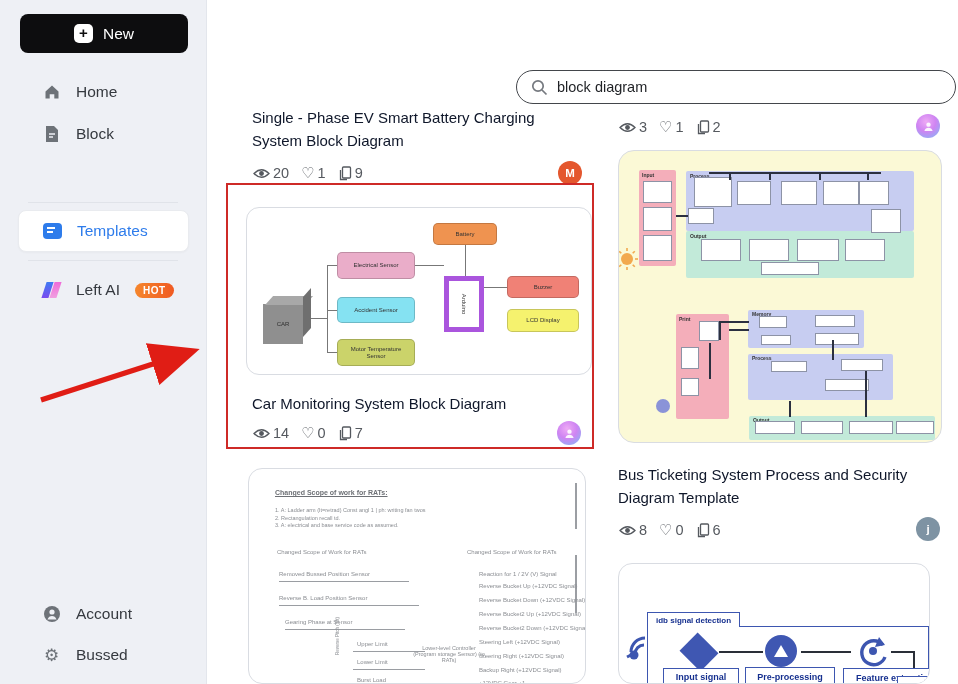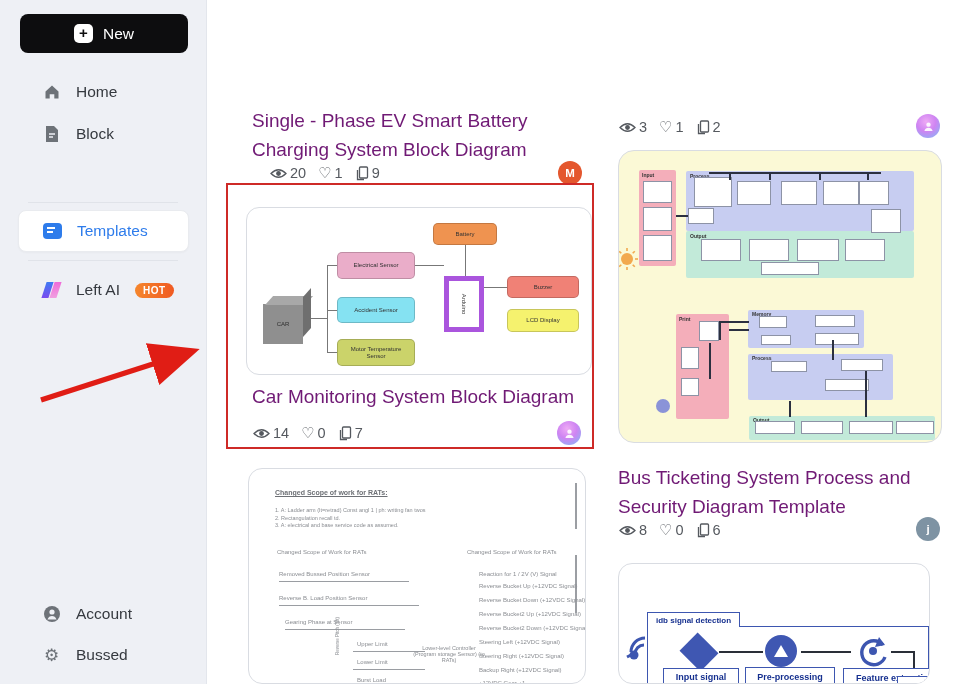--- a/index.html
+++ b/index.html
@@ -31,21 +31,21 @@
   .ai-logo i{position:absolute;width:7px;height:16px;transform:skewX(-18deg)}
   .ai-logo i:nth-child(1){left:2px;background:linear-gradient(180deg,#3e7bf2,#7a4bf0)}
   .ai-logo i:nth-child(2){left:10px;background:linear-gradient(180deg,#f06ad8,#f0a0e0)}
 
   
   .search{position:absolute;left:516px;top:70px;width:440px;height:34px;border:1.6px solid #43464b;border-radius:18px;
     background:#fff;display:flex;align-items:center;padding-left:14px;gap:9px}
   .search input{border:none;outline:none;font-size:14.5px;color:#1f2125;width:360px;font-family:"Liberation Sans",sans-serif;background:transparent}
   .stats{position:absolute;display:flex;align-items:center;gap:4px;font-size:14.5px;color:#55595f}
   .stats .g{display:flex;align-items:center;gap:3px;margin-right:8px}
-  .title{position:absolute;font-size:19px;line-height:1.55;color:#701a75;cursor:pointer}
+  .title{position:absolute;font-size:15px;line-height:1.55;color:#0f172a;cursor:pointer}
   .avatar{position:absolute;width:24px;height:24px;border-radius:50%;display:flex;align-items:center;justify-content:center;
     color:#fff;font-size:11.5px;font-weight:bold}
   .av-grad{background:radial-gradient(circle at 42% 32%,#eeaaf5 0%,#cf84f2 45%,#83b7f5 95%)}
   .highlight{position:absolute;left:226px;top:183px;width:368px;height:266px;border:2px solid #ce2a27;pointer-events:none}
 
   .thumb{position:absolute;background:#fff;border:1px solid #d9dce2;border-radius:13px;overflow:hidden;cursor:pointer}
   .bx{position:absolute;border-radius:5px;display:flex;align-items:center;justify-content:center;text-align:center;
     font-size:6px;color:#333;line-height:1.15;border:1px solid rgba(0,0,0,.18)}
   .cl{position:absolute;background:#777}
 
@@ -134,20 +134,29 @@
       </span>
       <span class="lb">Account</span>
     </div>
 
     <div class="nav" style="top:641px">
       <span class="ic" style="font-family:'DejaVu Sans',sans-serif;font-size:17px">⚙</span>
       <span class="lb">Bussed</span>
     </div>
   </div>
 
+  <div class="search">
+    <span style="display:flex">
+      <svg width="17" height="17" viewBox="0 0 17 17">
+          <circle cx="7" cy="7" r="5.2" fill="none" stroke="#75797f" stroke-width="1.7"></circle>
+          <line x1="11" y1="11" x2="15.5" y2="15.5" stroke="#75797f" stroke-width="1.7"></line>
+        </svg>
+    </span>
+    <input type="text" value="block diagram" style="">
+  </div>
 
   <div class="stats" style="left:619px;top:118px">
     <span class="g">
         <svg width="17" height="13" viewBox="0 0 17 13">
           <path d="M1 6.5Q8.5 -1 16 6.5 Q8.5 14 1 6.5Z" fill="none" stroke="#55595f" stroke-width="1.3"></path>
           <circle cx="8.5" cy="6.5" r="2.4" fill="#55595f"></circle>
         </svg>
         <span>3</span>
       </span>
     <span class="g">
@@ -163,21 +172,21 @@
       </span>
   </div>
   <div class="avatar av-grad" style="left:916px;top:114px">
     <svg width="11" height="11" viewBox="0 0 12 12">
         <circle cx="6" cy="4" r="2.4" fill="#fff" opacity=".9"></circle>
         <path d="M1.5 11c.7-2.6 2.4-3.6 4.5-3.6s3.8 1 4.5 3.6" fill="#fff" opacity=".9"></path>
       </svg>
   </div>
 
   <div class="title" style="left:252px;top:106px;width:336px">Single - Phase EV Smart Battery Charging System Block Diagram</div>
-  <div class="stats" style="left:270px;top:164px">
+  <div class="stats" style="left:253px;top:164px">
     <span class="g">
         <svg width="17" height="13" viewBox="0 0 17 13">
           <path d="M1 6.5Q8.5 -1 16 6.5 Q8.5 14 1 6.5Z" fill="none" stroke="#55595f" stroke-width="1.3"></path>
           <circle cx="8.5" cy="6.5" r="2.4" fill="#55595f"></circle>
         </svg>
         <span>20</span>
       </span>
     <span class="g">
         <span style="font-family:'DejaVu Sans',sans-serif;font-size:15px">♡</span>
         <span>1</span>
@@ -211,21 +220,21 @@
     <div class="bx" style="left:90px;top:44px;width:78px;height:27px;background:#eaadc9">Electrical Sensor</div>
     <div class="bx" style="left:90px;top:89px;width:78px;height:26px;background:#85e2f2">Accident Sensor</div>
     <div class="bx" style="left:90px;top:131px;width:78px;height:27px;background:#cbd36a;padding:0 6px">Motor Temperature Sensor</div>
     <div class="bx" style="left:186px;top:15px;width:64px;height:22px;background:#ef9350">Battery</div>
     <div class="abs" style="left:197px;top:68px;width:40px;height:56px;border:5px solid #aa55dd;background:#fff;display:flex;align-items:center;justify-content:center">
       <span style="font-size:6px;color:#333;transform:rotate(90deg);white-space:nowrap">Arduino</span>
     </div>
     <div class="bx" style="left:260px;top:68px;width:72px;height:22px;background:#f08176">Buzzer</div>
     <div class="bx" style="left:260px;top:101px;width:72px;height:23px;background:#f5f26e">LCD Display</div>
   </div>
-  <div class="title" style="left:252px;top:382px;width:340px">Car Monitoring System Block Diagram</div>
+  <div class="title" style="left:252px;top:392px;width:340px">Car Monitoring System Block Diagram</div>
   <div class="stats" style="left:253px;top:424px">
     <span class="g">
         <svg width="17" height="13" viewBox="0 0 17 13">
           <path d="M1 6.5Q8.5 -1 16 6.5 Q8.5 14 1 6.5Z" fill="none" stroke="#55595f" stroke-width="1.3"></path>
           <circle cx="8.5" cy="6.5" r="2.4" fill="#55595f"></circle>
         </svg>
         <span>14</span>
       </span>
     <span class="g">
         <span style="font-family:'DejaVu Sans',sans-serif;font-size:15px">♡</span>

